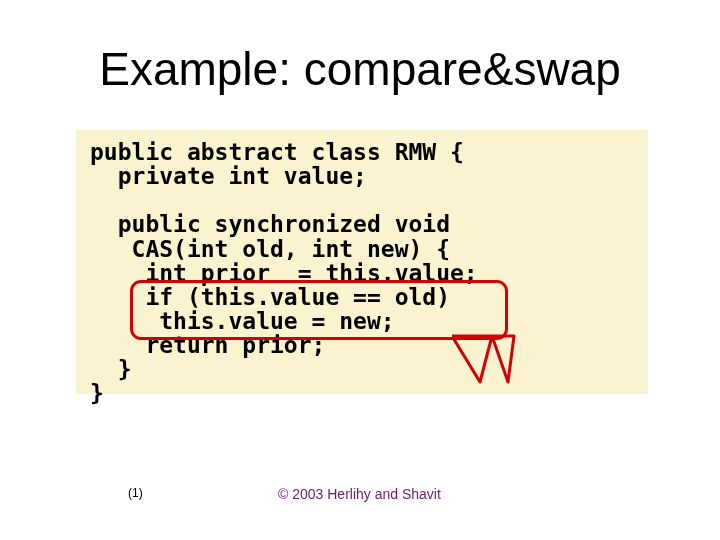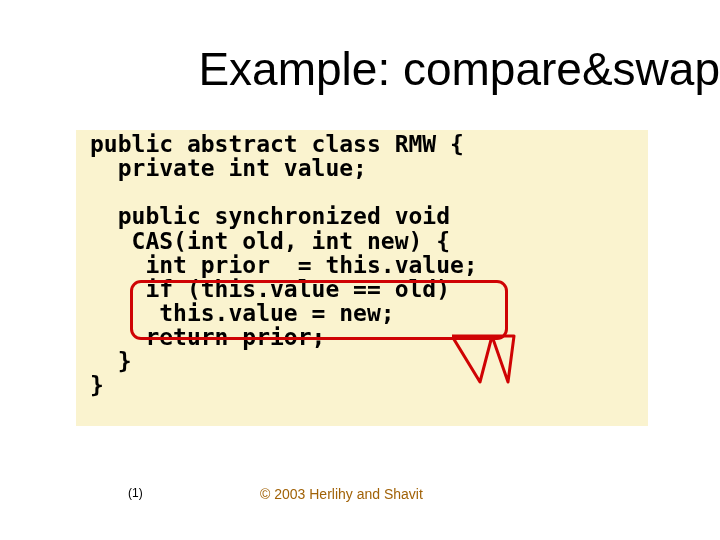--- a/index.html
+++ b/index.html
@@ -15,33 +15,33 @@
   .slide {
     position: relative;
     width: 720px;
     height: 540px;
   }
   .title {
     position: absolute;
     top: 42px;
     left: 0;
     width: 720px;
-    text-align: right;
+    text-align: center;
     font-size: 46px;
     color: #000;
   }
   .code-panel {
     position: absolute;
     left: 76px;
     top: 130px;
     width: 572px;
-    height: 296px;
+    height: 264px;
     background: #faf3cf;
     box-sizing: border-box;
-    padding: 2px 14px 10px 14px;
+    padding: 10px 14px 10px 14px;
   }
   .code {
     font-family: "Lucida Console", Consolas, monospace;
     font-size: 23px;
     font-weight: bold;
     line-height: 1.05;
     color: #000;
     white-space: pre;
   }
   .callout-box {
@@ -80,24 +80,24 @@
   .footer-left {
     position: absolute;
     left: 128px;
     top: 486px;
     font-size: 12px;
     color: #000;
     font-family: "Trebuchet MS", sans-serif;
   }
   .footer-center {
     position: absolute;
-    left: 260px;
+    left: 278px;
     top: 486px;
     font-size: 14px;
-    color: #a16207;
+    color: #701a75;
     font-family: "Trebuchet MS", sans-serif;
   }
 </style>
 </head>
 <body>
 
 <div class="slide">
 
   <div class="title">Example: compare&amp;swap</div>
 

